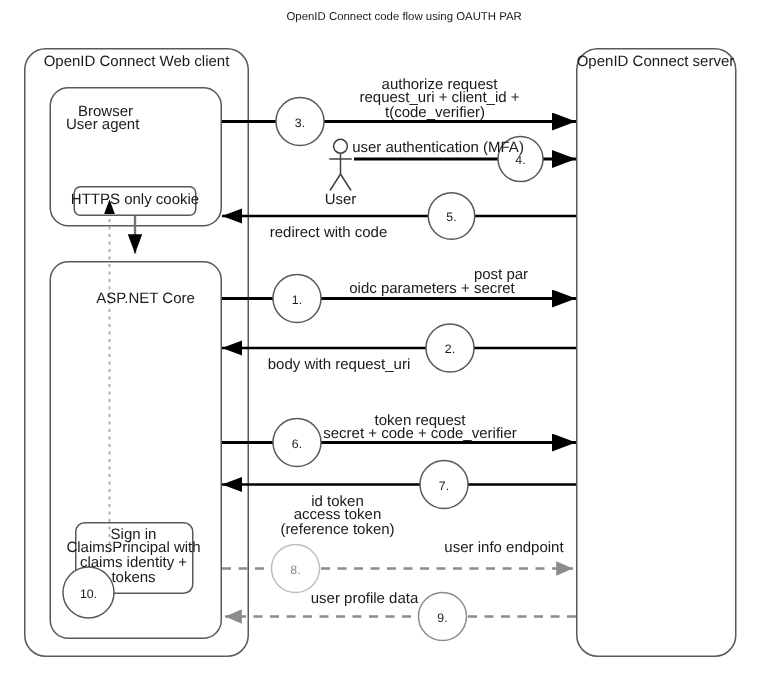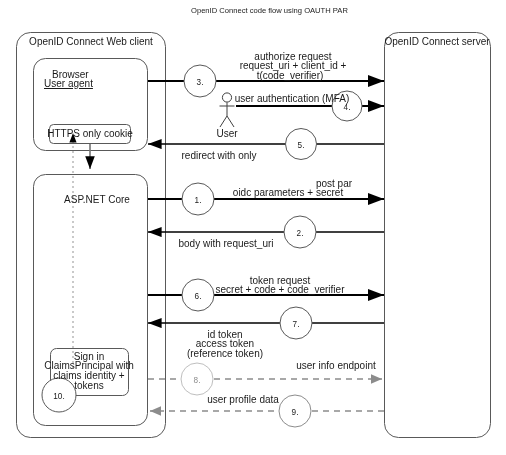--- a/index.html
+++ b/index.html
@@ -138,42 +138,42 @@
     <circle cx="197" cy="379" r="16" fill="#ffffff" stroke="#bfbfbf" stroke-width="1"></circle>
     <circle cx="295" cy="411" r="16" fill="#ffffff" stroke="#8c8c8c" stroke-width="1"></circle>
     <circle cx="59" cy="395" r="17" fill="#ffffff" stroke="#595959" stroke-width="1"></circle>
   </svg>
 
   <div class="txt title txt-left" style="left:191px; top:6px;">OpenID Connect code flow using OAUTH PAR</div>
 
   <div class="txt ctr" style="left:91px; top:37px;">OpenID Connect Web client</div>
 
   <div class="txt txt-left" style="left:52px; top:70px;">Browser</div>
-  <div class="txt txt-left" style="left:44px; top:79px;text-decoration:underline;">User agent</div>
+  <div class="txt txt-left" style="left:44px; top:79px;">User agent</div>
 
   <div class="txt ctr" style="left:90px; top:129px;">HTTPS only cookie</div>
 
   <div class="txt ctr" style="left:97px; top:195px;">ASP.NET Core</div>
 
   <div class="txt ctr" style="left:89px; top:352px;">Sign in</div>
   <div class="txt ctr" style="left:89px; top:361px;">ClaimsPrincipal with</div>
   <div class="txt ctr" style="left:89px; top:371px;">claims identity +</div>
   <div class="txt ctr" style="left:89px; top:381px;">tokens</div>
 
   <div class="txt ctr" style="left:437px; top:37px;">OpenID Connect server</div>
 
   <div class="txt ctr" style="left:227px; top:129px;">User</div>
 
   <div class="txt ctr" style="left:293px; top:52px;">authorize request</div>
   <div class="txt ctr" style="left:293px; top:61px;">request_uri + client_id +</div>
   <div class="txt ctr" style="left:290px; top:71px;">t(code_verifier)</div>
 
   <div class="txt ctr" style="left:292px; top:94px;">user authentication (MFA)</div>
 
-  <div class="txt ctr" style="left:219px; top:151px;">redirect with only</div>
+  <div class="txt ctr" style="left:219px; top:151px;">redirect with code</div>
 
   <div class="txt ctr" style="left:288px; top:179px;margin-left:46px;">post par</div>
   <div class="txt ctr" style="left:288px; top:188px;">oidc parameters + secret</div>
 
   <div class="txt ctr" style="left:226px; top:239px;">body with request_uri</div>
 
   <div class="txt ctr" style="left:280px; top:276px;">token request</div>
   <div class="txt ctr" style="left:280px; top:285px;">secret + code + code_verifier</div>
 
   <div class="txt ctr" style="left:225px; top:330px;">id token</div>

